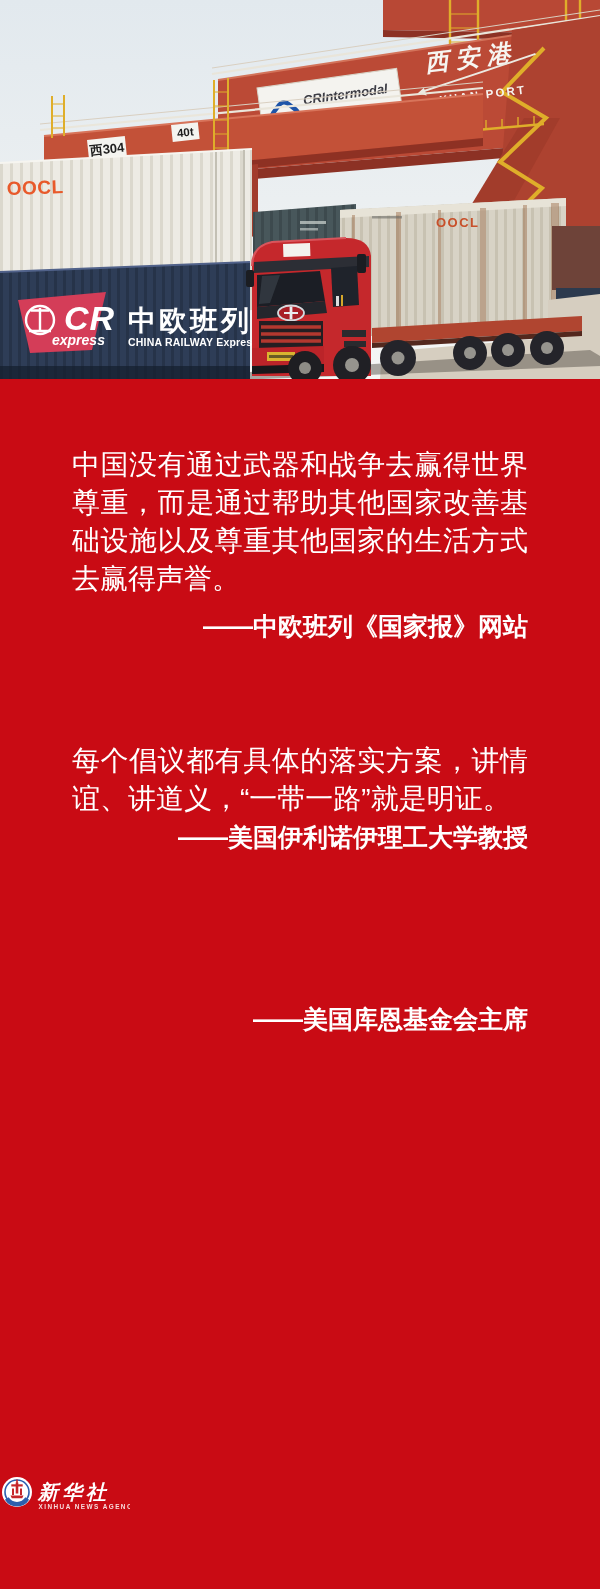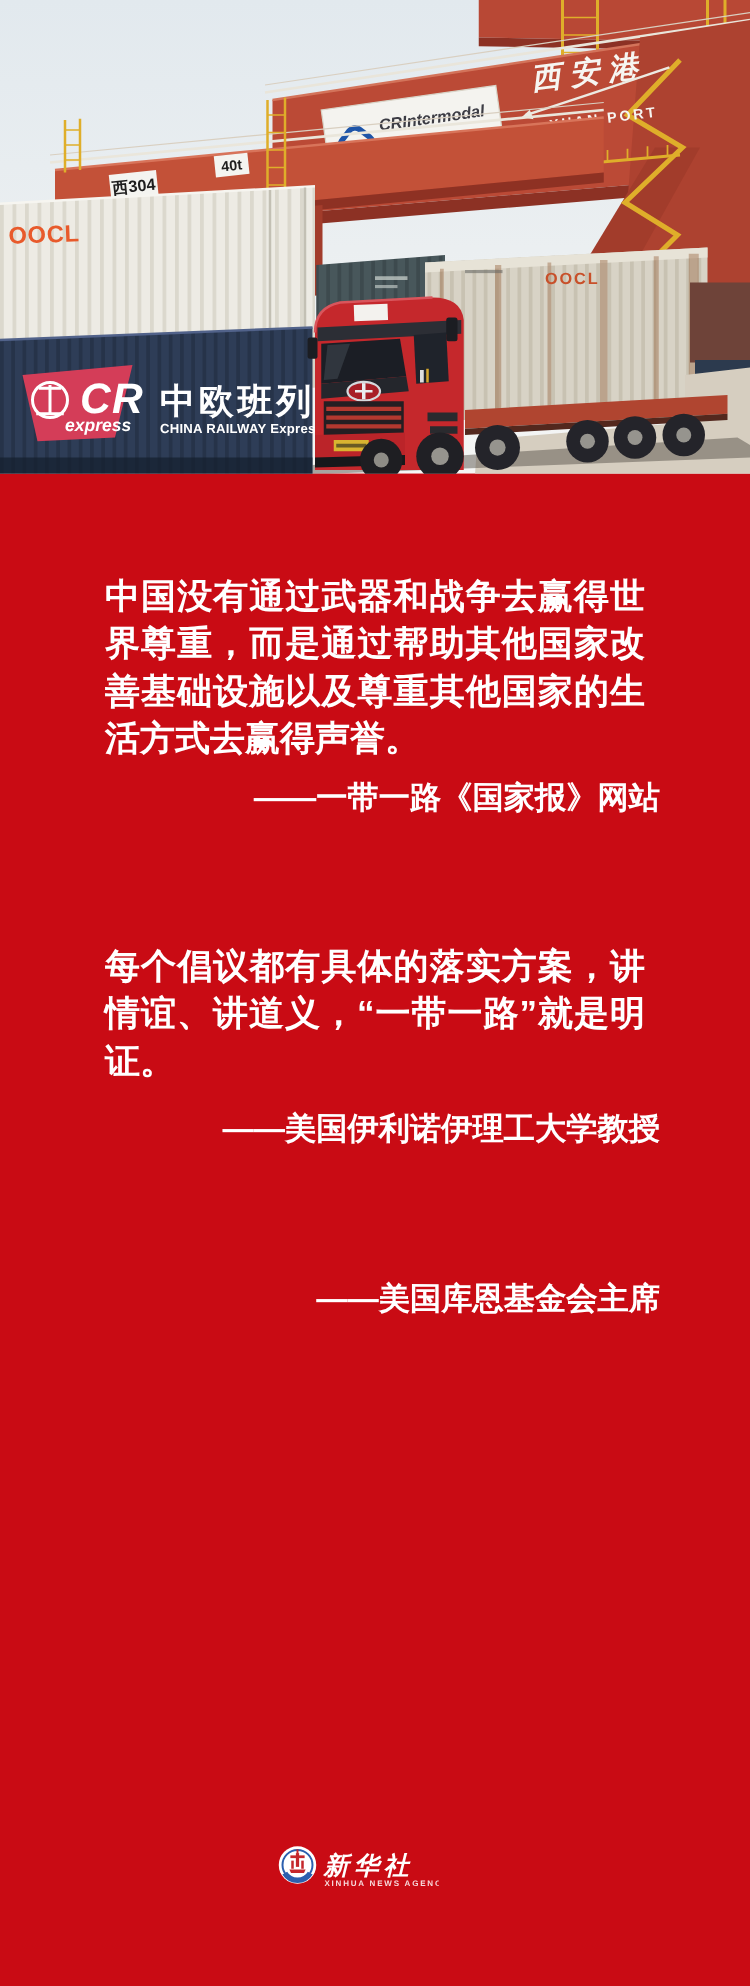--- a/index.html
+++ b/index.html
@@ -3,29 +3,29 @@
 <meta charset="utf-8">
 <style>
   html,body{margin:0;padding:0;background:#C90B14;}
   .poster{
     position:relative;width:600px;height:1589px;background:#C90B14;
     font-family:"Liberation Sans","DejaVu Sans",sans-serif;overflow:hidden;
   }
   .photo{position:absolute;top:0;left:0;margin:0;width:600px;height:379px;line-height:0;}
   .quote{position:absolute;left:72px;width:456px;color:#fff;}
   .qtext{
-    margin:12px;font-size:28px;line-height:38px;font-weight:bold;
+    margin:0;font-size:28px;line-height:38px;font-weight:normal;
     text-align:justify;text-justify:inter-ideograph;
     word-break:normal;line-break:strict;
   }
   .attr{font-weight:bold;font-size:25px;line-height:33px;text-align:right;}
   .q1{top:446px}.q1 .attr{margin-top:12px}
-  .q2{top:742px}.q2 .attr{margin-top:19px}
-  .q3{top:1003px}.q3 .attr{margin-top:20px}
-  .footer{position:absolute;top:1472px;left:0;width:572px;display:flex;justify-content:center;}
+  .q2{top:742px}.q2 .attr{margin-top:3px}
+  .q3{top:1003px}.q3 .attr{}
+  .footer{position:absolute;top:1472px;left:0;width:572px;display:flex;}
   svg text{font-family:"Liberation Sans","DejaVu Sans",sans-serif;}
 </style>
 </head>
 <body>
 
 <div class="poster">
 
   <figure class="photo">
     <svg width="600" height="379" viewBox="0 0 600 379">
       <defs>
@@ -213,21 +213,21 @@
           <circle cx="305" cy="368" r="6" fill="#8e8c86"></circle>
         <circle cx="352" cy="365" r="19" fill="#202025"></circle>
           <circle cx="352" cy="365" r="7" fill="#96948e"></circle>
       </g>
     </svg>
   </figure>
 
   <section class="quote q1">
     <p class="qtext">中国没有通过武器和战争去赢得世界尊重，而是通过帮助其他国家改善基础设施以及尊重其他国家的生活方式去赢得声誉。</p>
     <div class="attr">
-      <div>——一带一路《国家报》网站</div>
+      <div>——中欧班列《国家报》网站</div>
     </div>
   </section>
 
   <section class="quote q2">
     <p class="qtext">每个倡议都有具体的落实方案，讲情谊、讲道义，“一带一路”就是明证。</p>
     <div class="attr">
       <div>——美国伊利诺伊理工大学教授</div>
     </div>
   </section>
 

